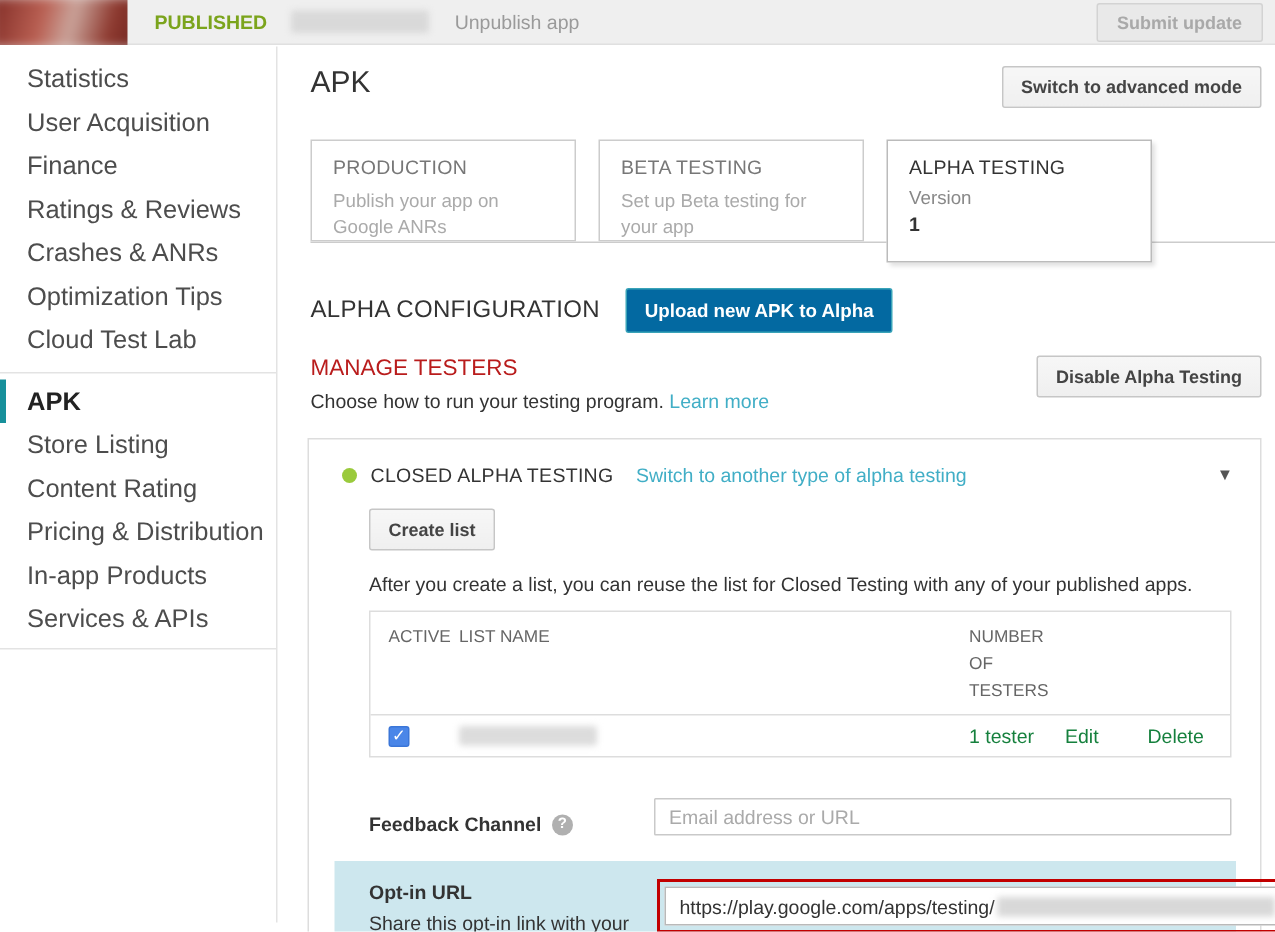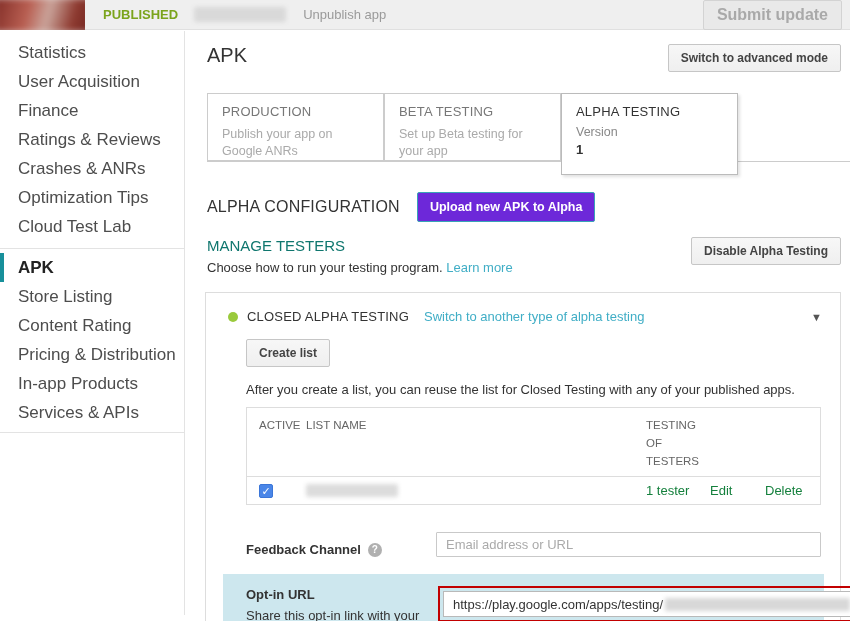--- a/index.html
+++ b/index.html
@@ -24,21 +24,21 @@
   }
   .published { color:#7ba41c; font-weight:bold; font-size:13px; margin-left:18px; }
   .app-name-redacted {
     width:92px; height:15px; background:#d9d9d9; border-radius:2px;
     margin-left:16px; filter:blur(2px);
   }
   .unpublish { color:#9a9a9a; font-size:13px; margin-left:17px; cursor:pointer; }
   .submit-btn {
     margin-left:auto; margin-right:8px;
     background:#e9e9e9; border:1px solid #d3d3d3; border-radius:2px;
-    color:#a9a9a9; font-weight:bold; font-size:16px; padding:5px 13px;
+    color:#a9a9a9; font-weight:bold; font-size:12px; padding:5px 13px;
     font-family:"Liberation Sans", sans-serif;
   }
 
   
   .sidebar {
     position:absolute; top:31px; left:0; bottom:0; width:185px;
     background:#fff; border-right:1px solid #e3e3e3;
   }
   .side-group1 { padding-top:7px; padding-bottom:7px; }
   .side-group2 { border-top:1px solid #e3e3e3; border-bottom:1px solid #e3e3e3; padding-top:4px; padding-bottom:5px; }
@@ -66,42 +66,42 @@
     cursor:pointer; font-family:"Liberation Sans", sans-serif; white-space:nowrap;
   }
 
   
   .tabs { position:relative; margin:21px 0 0 21px; height:82px; }
   .tab-baseline {
     position:absolute; top:68px; left:0; right:0; height:1px; background:#ccc; z-index:1;
   }
   .tabs-row { display:flex; position:relative; }
   .tab {
-    width:177px; height:68px; 
+    width:177px; height:68px; margin-right:15px;
     border:1px solid #ccc; background:#fff; padding:10px 14px;
     cursor:pointer; position:relative; z-index:2;
   }
   .tab-title { font-size:13px; color:#777; letter-spacing:.2px; }
   .tab-desc { font-size:12.5px; color:#aaa; margin-top:7px; line-height:1.35; width:135px; }
   .tab.active { height:82px; z-index:3; box-shadow:2px 2px 3px rgba(0,0,0,.12); border-color:#bbb; }
   .tab.active .tab-title { color:#333; }
   .tab-version-label { font-size:12.5px; color:#888; margin-top:6px; }
   .tab-version-value { font-size:13px; color:#333; font-weight:bold; margin-top:3px; }
 
   
   .alpha-config-row { margin:17px 0 0 21px; display:flex; align-items:center; }
   .section-title { font-size:16px; color:#333; font-weight:normal; letter-spacing:.2px; }
   .teal-btn {
     margin-left:17px;
-    background:#6d28d9; border:1px solid #39a3b8; border-radius:2px;
+    background:#0369a1; border:1px solid #39a3b8; border-radius:2px;
     color:#fff; font-weight:bold; font-size:12.5px; padding:7px 12px;
     cursor:pointer; font-family:"Liberation Sans", sans-serif;
   }
   .manage-row { margin:15px 9px 0 21px; display:flex; justify-content:space-between; align-items:flex-start; }
-  .manage-title { font-size:15px; color:#0f766e; font-weight:normal; }
+  .manage-title { font-size:15px; color:#b91c1c; font-weight:normal; }
   .manage-sub { font-size:13px; color:#333; margin-top:6px; }
   .teal-link { color:#41aec6; text-decoration:none; cursor:pointer; }
 
   
   .panel {
     margin:17px 9px 0 19px; border:1px solid #ddd; background:#fff;
     padding-bottom:38px;
   }
   .panel-header { display:flex; align-items:center; padding:16px 18px 0 22px; }
   .status-dot { width:10px; height:10px; border-radius:50%; background:#9aca3c; margin-right:9px; flex:none; }
@@ -250,21 +250,21 @@
       <div class="create-btn-row">
         <button class="btn">Create list</button>
       </div>
 
       <p class="reuse-note">After you create a list, you can reuse the list for Closed Testing with any of your published apps.</p>
 
       <div class="testers-table">
         <div class="t-head">
           <div class="col-active th">ACTIVE</div>
           <div class="col-name th">LIST NAME</div>
-          <div class="col-num th">TESTING OF TESTERS</div>
+          <div class="col-num th">NUMBER OF TESTERS</div>
           <div class="col-edit th"></div>
           <div class="col-del th"></div>
         </div>
         <div class="t-row">
           <div class="col-active">
             <div class="checkbox">✓</div>
           </div>
           <div class="col-name">
             <div class="list-name-redacted"></div>
           </div>

